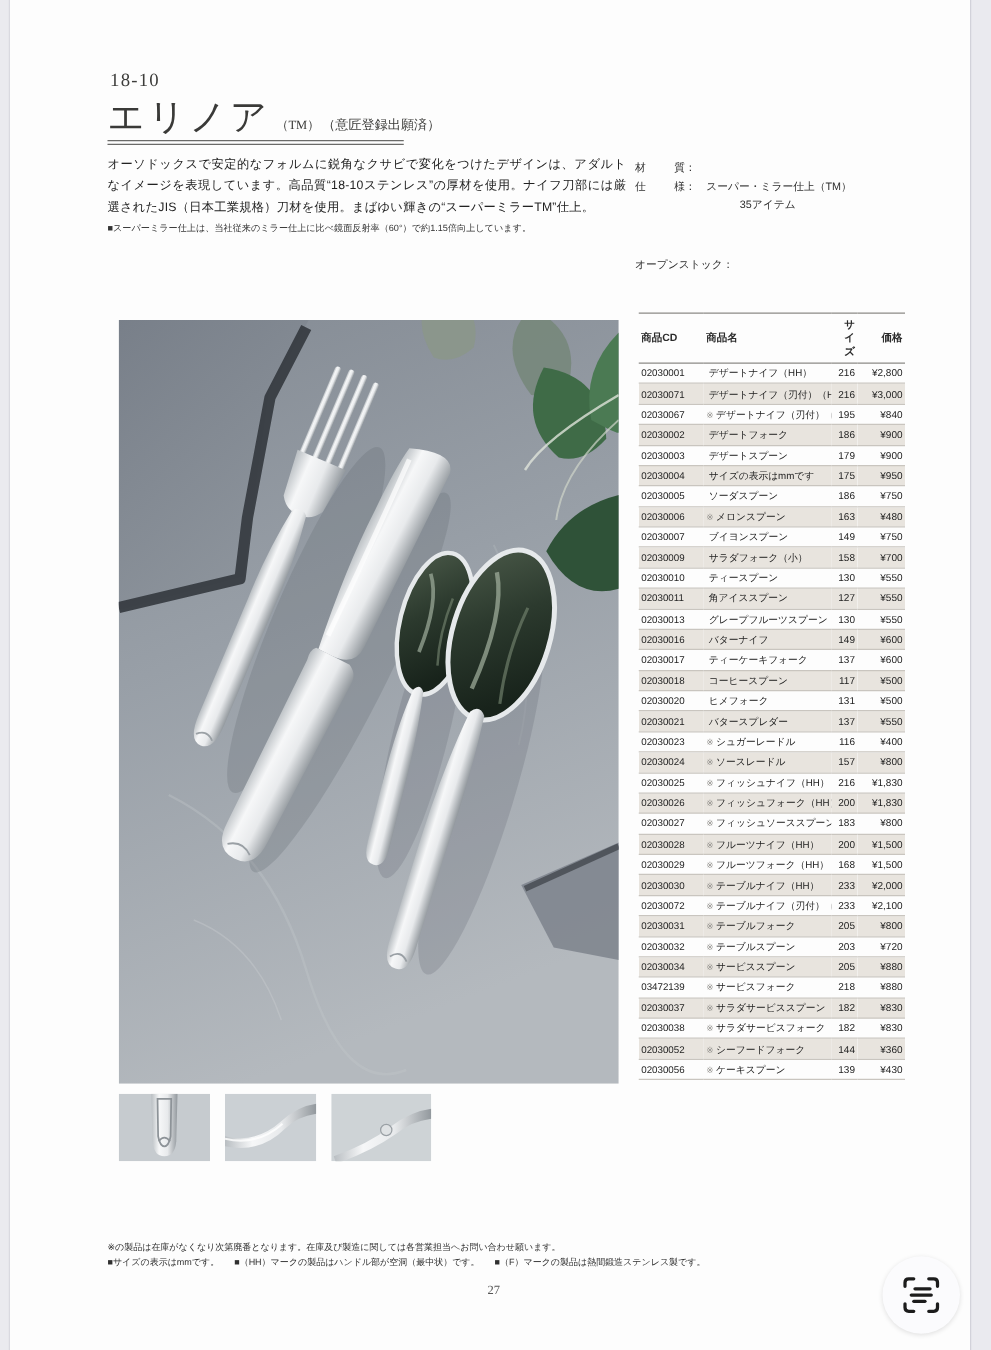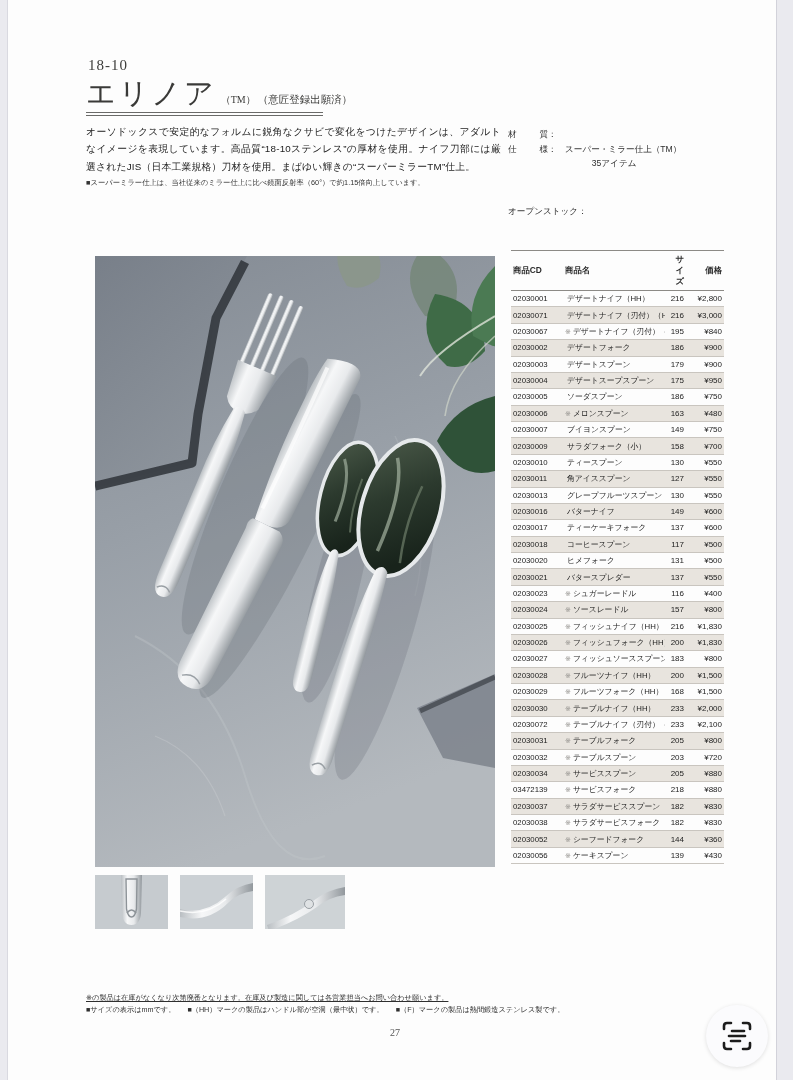--- a/index.html
+++ b/index.html
@@ -39,21 +39,21 @@
   .price-table td{font-size:7.8px;color:#222;padding:2.2px 0 2.2px 2px;border-bottom:1px solid #c9c5bf;white-space:nowrap;overflow:hidden;}
   .price-table td.num{text-align:right;padding-right:2px;font-size:8px;}
   .price-table tr.shaded td{background:#e8e4de;}
   .col-code{width:52px;}
   .col-name{width:102px;}
   .col-size{width:21px;}
   .col-price{width:38px;}
   .mark{color:#8f8d89;font-size:7px;margin-right:2px;}
 
   
-  .footnote1{position:absolute;left:86px;top:993px;width:640px;font-size:7.2px;color:#2f2f2f;text-decoration:underline;}
+  .footnote1{position:absolute;left:86px;top:993px;width:640px;font-size:7.2px;color:#2f2f2f;}
   .footnote2{position:absolute;left:86px;top:1005px;width:660px;font-size:7.2px;color:#2f2f2f;}
   .footnote2 span{margin-right:10px;}
   .page-number{position:absolute;left:85px;top:1027px;width:620px;text-align:center;font-family:"Liberation Serif","DejaVu Serif",serif;font-size:10px;color:#555;}
 
   
   .scan-btn{position:absolute;left:706px;top:1005px;width:62px;height:62px;border-radius:50%;background:#fbfbfd;border:none;box-shadow:0 1px 4px rgba(0,0,0,0.12);display:flex;align-items:center;justify-content:center;cursor:pointer;padding:0;}
 </style>
 </head>
 <body>
 
@@ -235,21 +235,21 @@
       <td class="num">¥900</td>
     </tr>
         <tr>
       <td>02030003</td>
       <td><span class="mark"></span><span>デザートスプーン</span></td>
       <td class="num">179</td>
       <td class="num">¥900</td>
     </tr>
         <tr class="shaded">
       <td>02030004</td>
-      <td><span class="mark"></span><span>デザートスープスプーン</span></td>
+      <td><span class="mark"></span><span>サイズの表示はmmです</span></td>
       <td class="num">175</td>
       <td class="num">¥950</td>
     </tr>
         <tr>
       <td>02030005</td>
       <td><span class="mark"></span><span>ソーダスプーン</span></td>
       <td class="num">186</td>
       <td class="num">¥750</td>
     </tr>
         <tr class="shaded">

